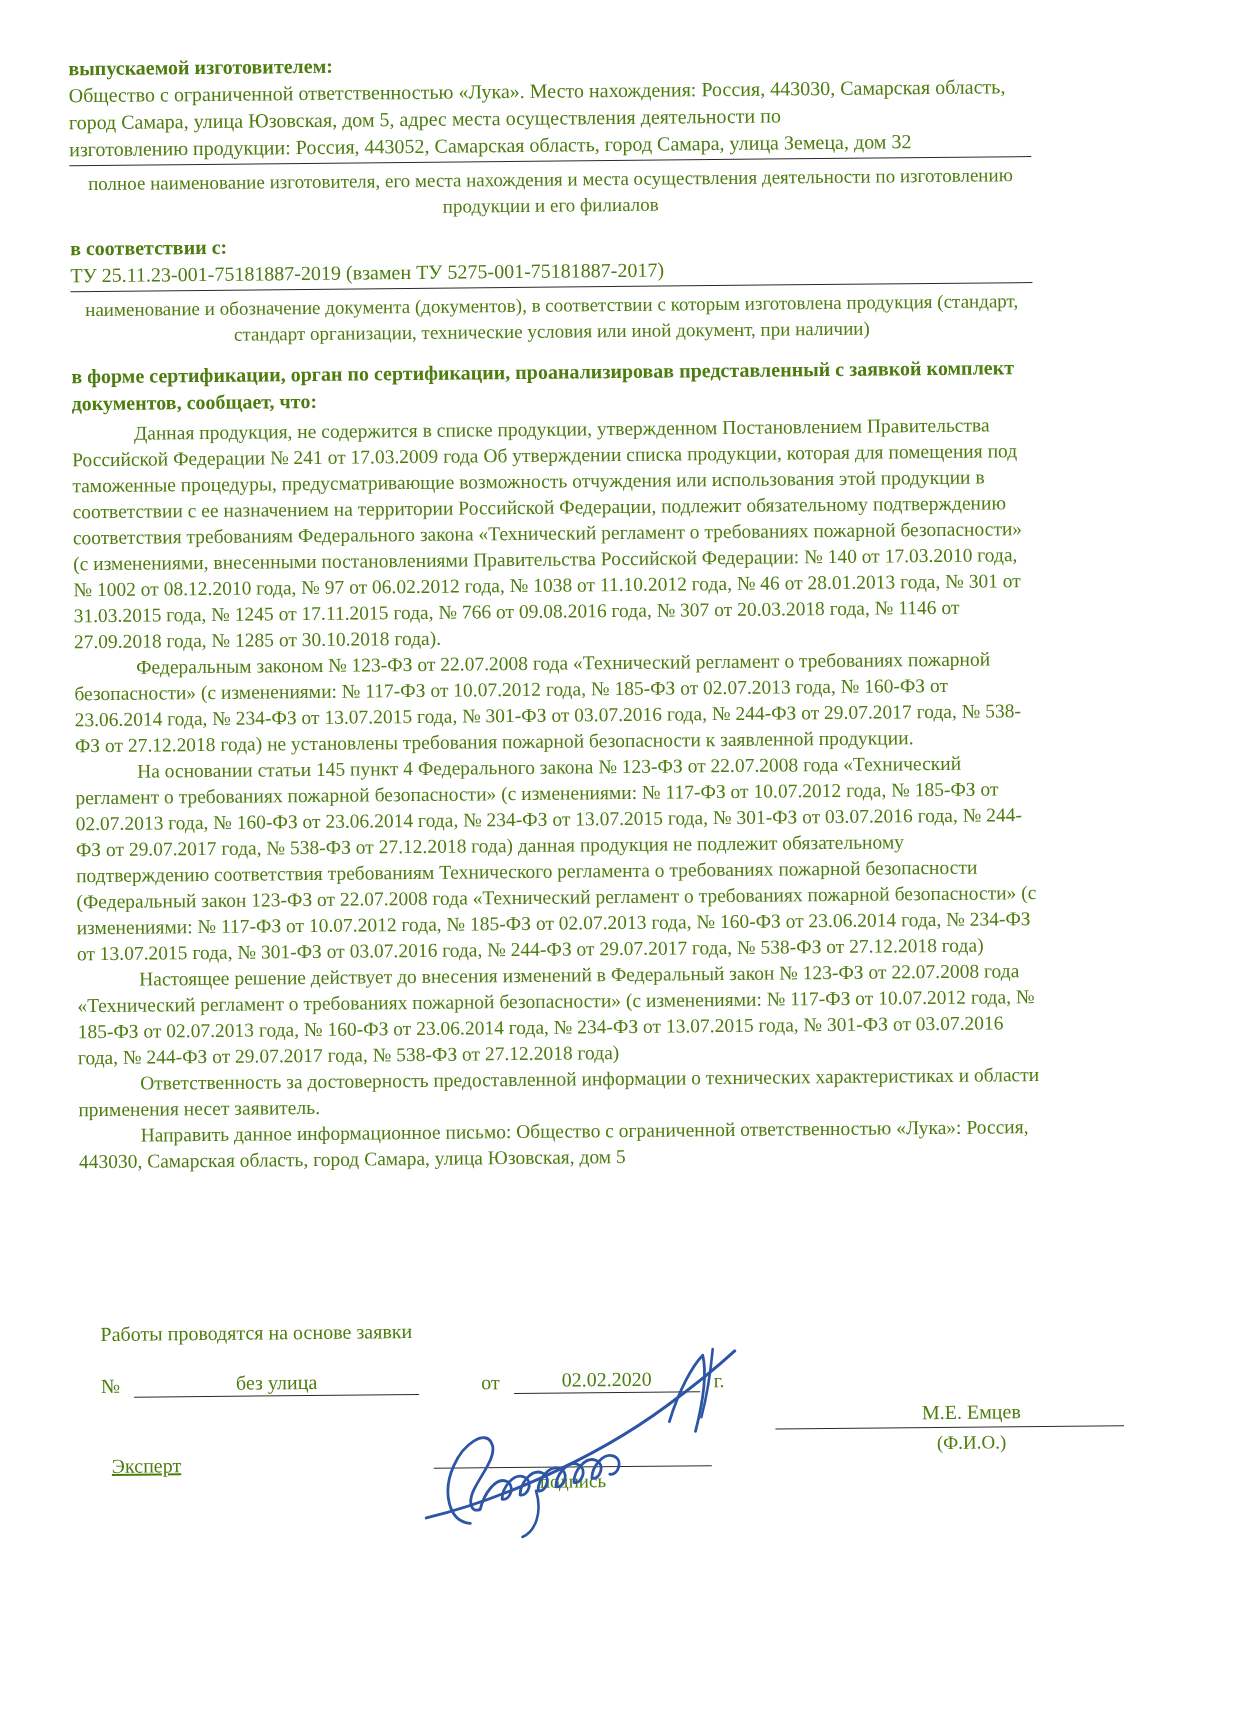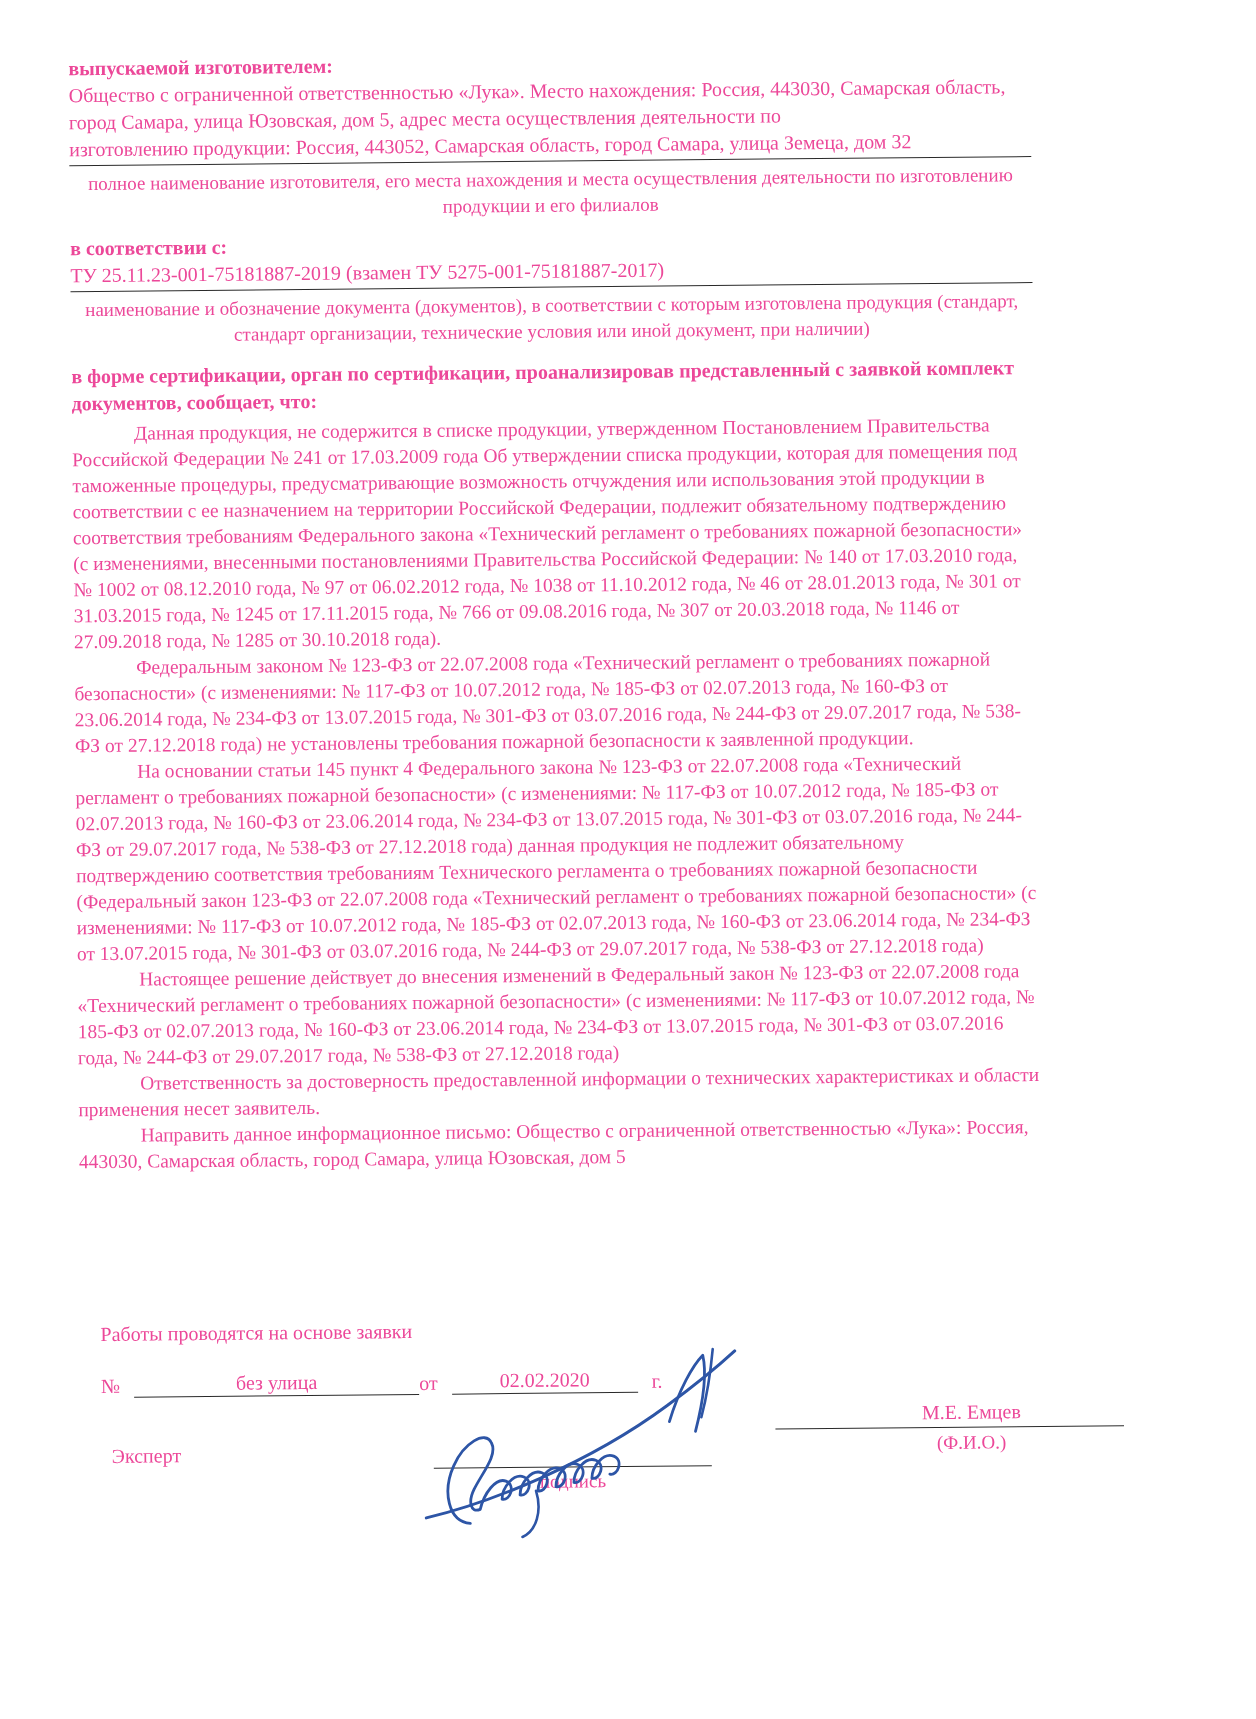--- a/index.html
+++ b/index.html
@@ -6,21 +6,21 @@
   html, body { background: #ffffff; }
   body {
     font-family: "Liberation Serif", "DejaVu Serif", serif;
     width: 1256px;
   }
   .page {
     position: relative;
     width: 1124px;
     height: 1719px;
     background: #ffffff;
-    color: #ec4899;
+    color: #4d7c0f;
     overflow: hidden;
   }
   .sheet {
     position: absolute;
     inset: 0;
     transform: rotate(-0.55deg);
     transform-origin: 620px 860px;
   }
   .content {
     padding: 50px 86px 0 76px;
@@ -68,24 +68,24 @@
     display: flex;
     align-items: flex-end;
   }
   .blank {
     display: inline-block;
     border-bottom: 1.5px solid #2a2a2a;
     text-align: center;
     padding-bottom: 1px;
   }
   .blank-number { width: 285px; margin-left: 14px; }
-  .from-label { }
+  .from-label { margin-left: 62px; }
   .blank-date { width: 186px; margin-left: 14px; }
   .year { margin-left: 14px; }
-  .expert { position: absolute; top: 122px; left: 30px; }
+  .expert { position: absolute; top: 132px; left: 30px; text-decoration: underline; }
   .sig-block { position: absolute; top: 148px; left: 352px; width: 278px; }
   .sig-line { border-bottom: 1.5px solid #2a2a2a; height: 0; }
   .sig-caption { text-align: center; font-size: 19px; margin-top: 3px; }
   .name-block { position: absolute; top: 86px; left: 694px; width: 392px; }
   .name-text { text-align: center; margin-bottom: 3px; }
   .name-line { border-bottom: 1.5px solid #2a2a2a; height: 0; }
   .name-caption { text-align: center; font-size: 19px; margin-top: 4px; }
   .signature {
     position: absolute;
     top: 26px;

